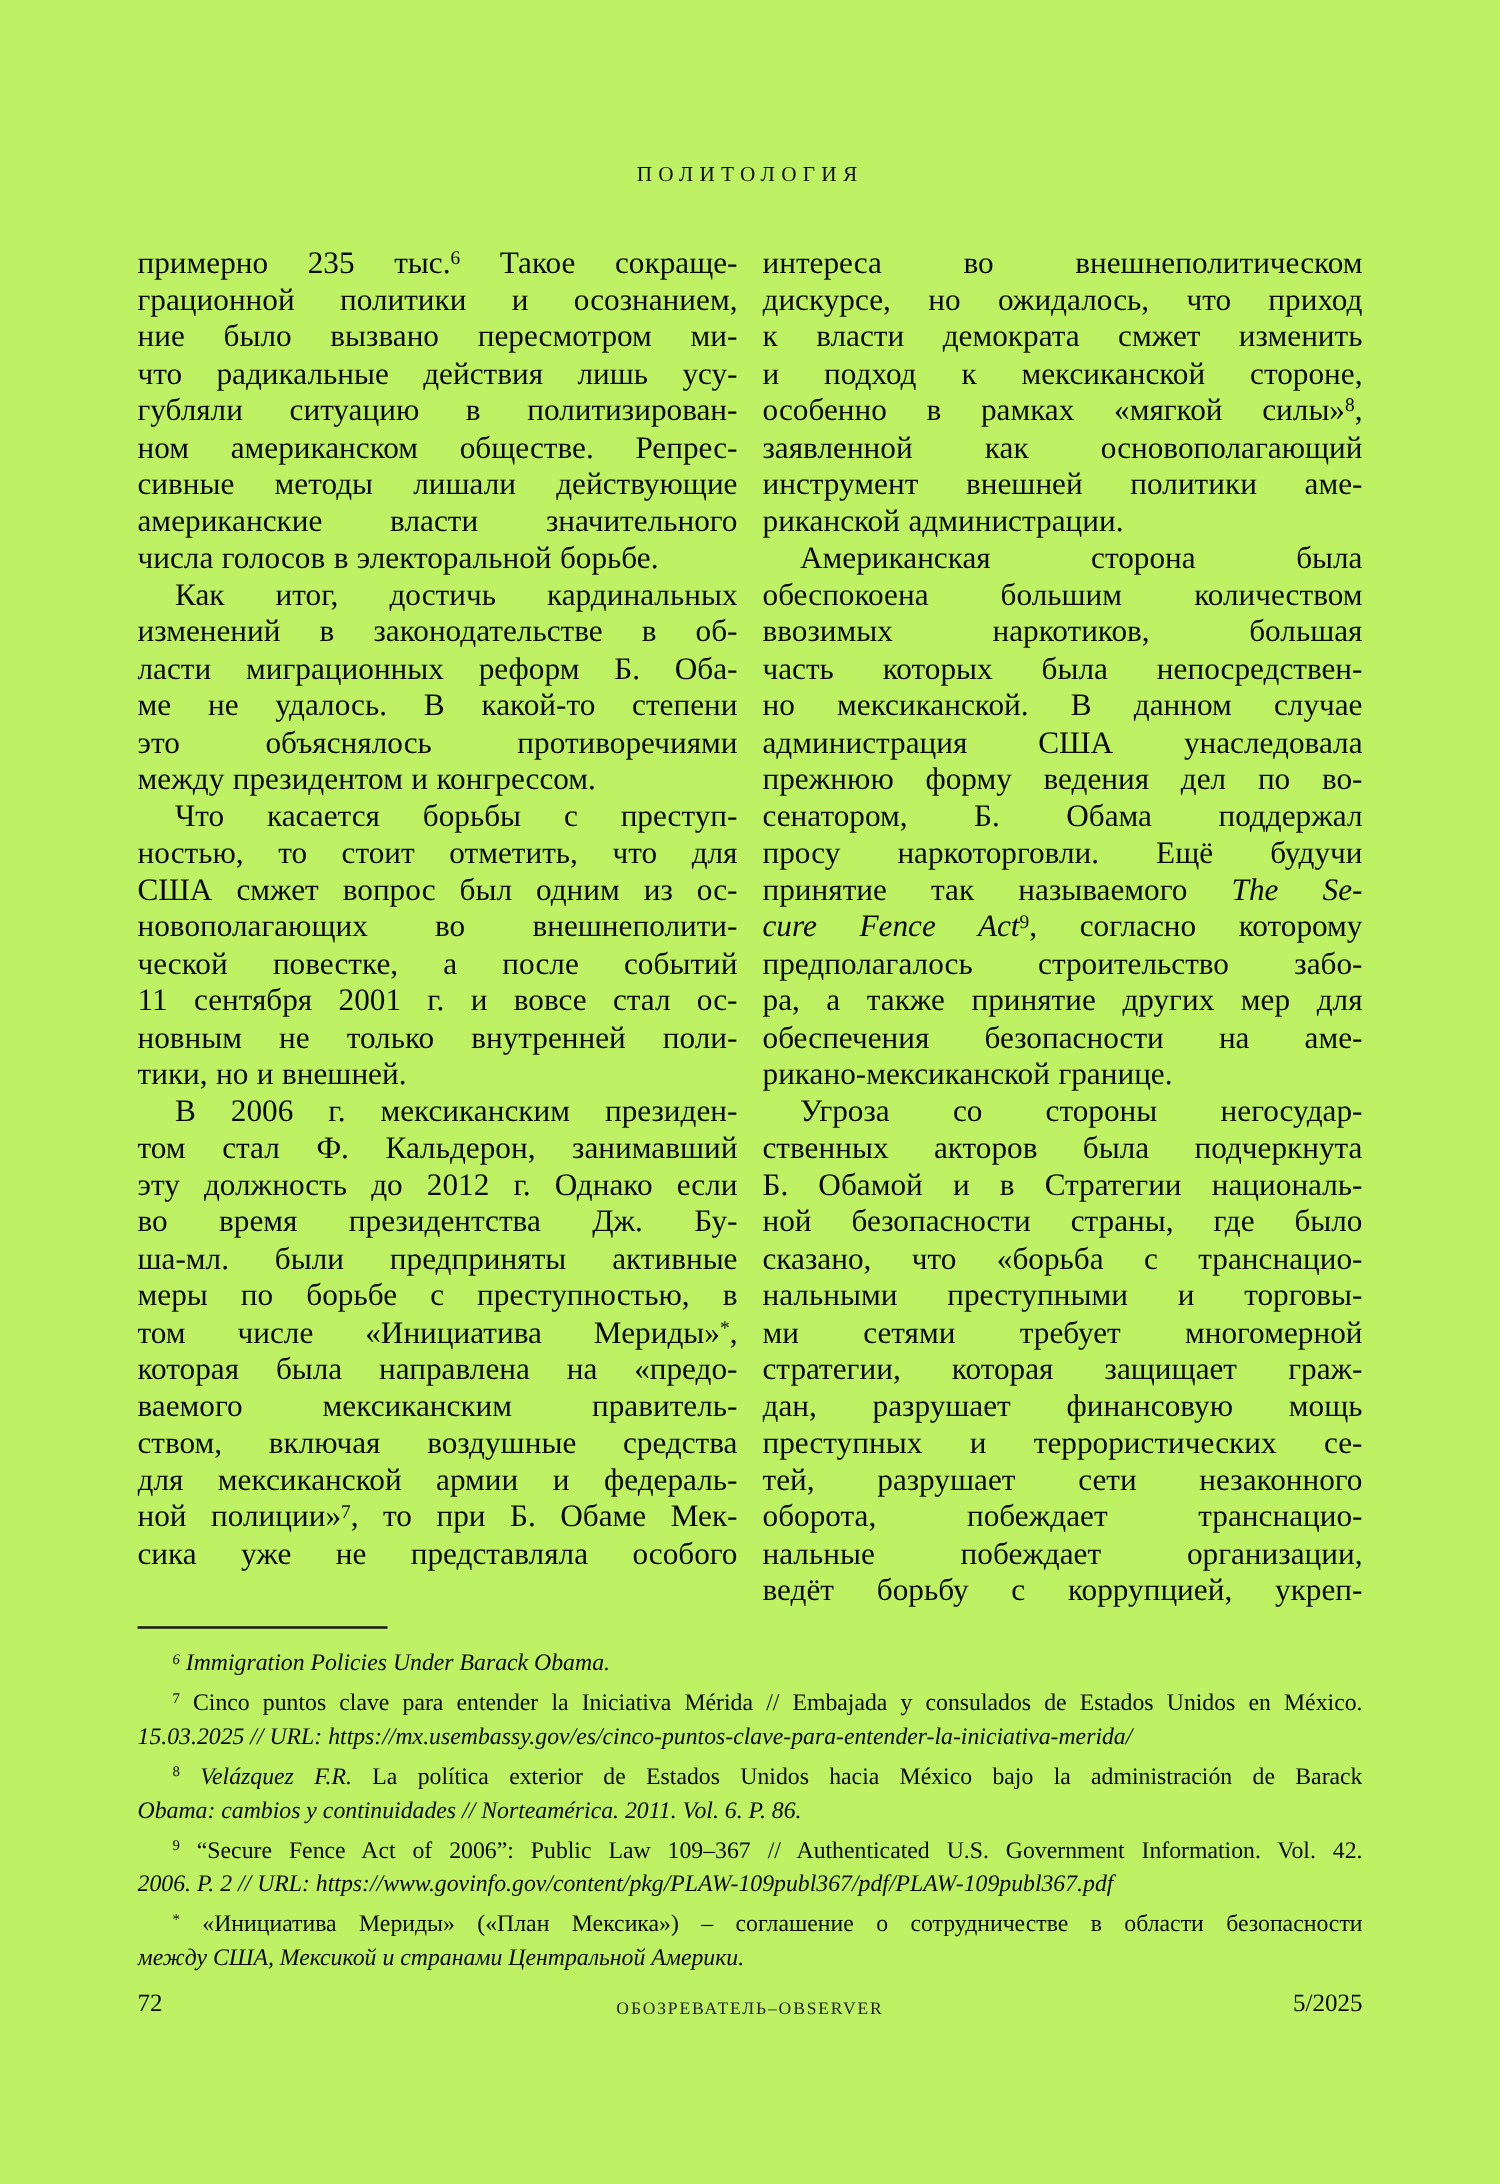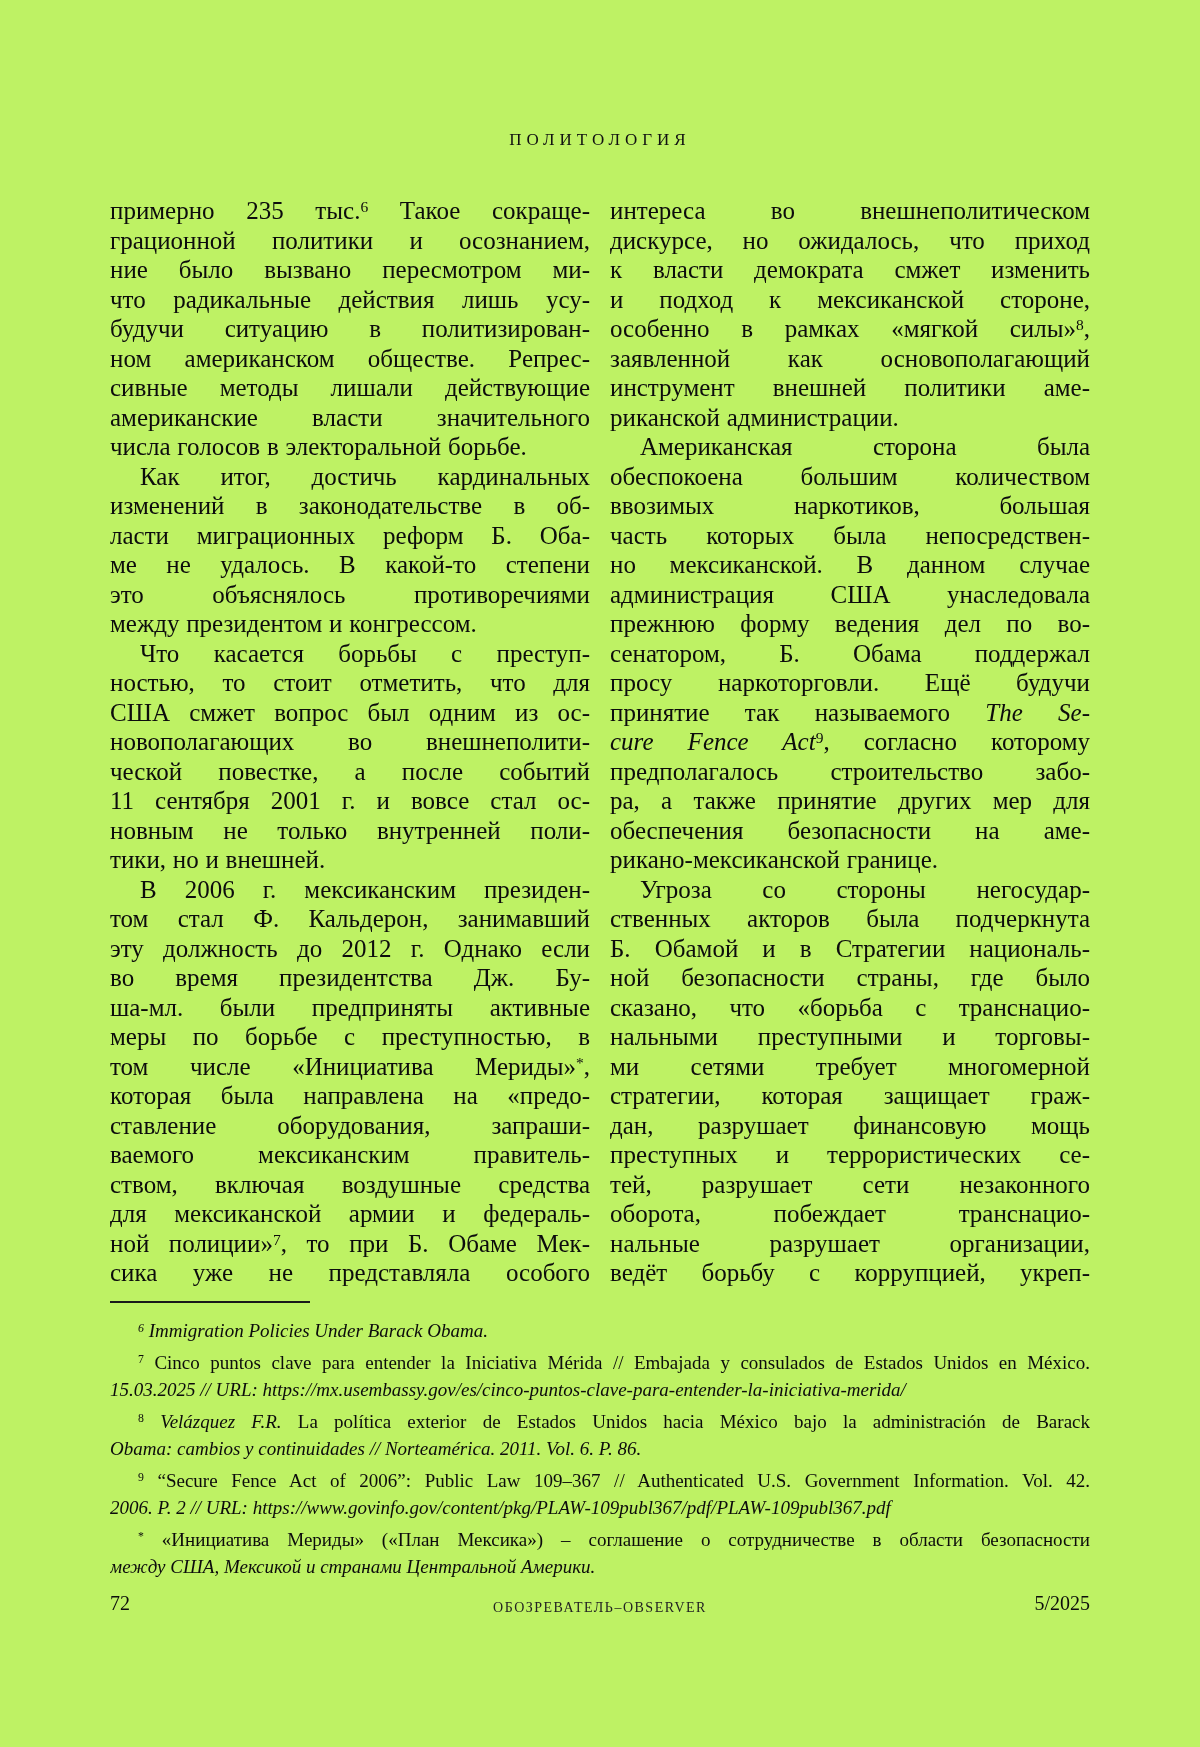--- a/index.html
+++ b/index.html
@@ -91,21 +91,21 @@
 
   <div class="running-head">ПОЛИТОЛОГИЯ</div>
 
   <div class="columns">
     <div class="col" id="col-left">
         <div class="paragraph">
           <div class="line">примерно 235 тыс.<sup>6</sup> Такое сокраще-</div>
           <div class="line">грационной политики и осознанием,</div>
           <div class="line">ние было вызвано пересмотром ми-</div>
           <div class="line">что радикальные действия лишь усу-</div>
-          <div class="line">будучи ситуацию в политизирован-</div>
+          <div class="line">губляли ситуацию в политизирован-</div>
           <div class="line">ном американском обществе. Репрес-</div>
           <div class="line">сивные методы лишали действующие</div>
           <div class="line">американские власти значительного</div>
           <div class="line last">числа голосов в электоральной борьбе.</div>
         </div>
         <div class="paragraph">
           <div class="line indent">Как итог, достичь кардинальных</div>
           <div class="line">изменений в законодательстве в об-</div>
           <div class="line">ласти миграционных реформ Б. Оба-</div>
           <div class="line">ме не удалось. В какой-то степени</div>
@@ -124,21 +124,20 @@
         </div>
         <div class="paragraph">
           <div class="line indent">В 2006 г. мексиканским президен-</div>
           <div class="line">том стал Ф. Кальдерон, занимавший</div>
           <div class="line">эту должность до 2012 г. Однако если</div>
           <div class="line">во время президентства Дж. Бу-</div>
           <div class="line">ша-мл. были предприняты активные</div>
           <div class="line">меры по борьбе с преступностью, в</div>
           <div class="line">том числе «Инициатива Мериды»<sup>*</sup>,</div>
           <div class="line">которая была направлена на «предо-</div>
-          <div class="line">ставление оборудования, запраши-</div>
           <div class="line">ваемого мексиканским правитель-</div>
           <div class="line">ством, включая воздушные средства</div>
           <div class="line">для мексиканской армии и федераль-</div>
           <div class="line">ной полиции»<sup>7</sup>, то при Б. Обаме Мек-</div>
           <div class="line">сика уже не представляла особого</div>
         </div>
       </div>
     <div class="col" id="col-right">
         <div class="paragraph">
           <div class="line">интереса во внешнеполитическом</div>
@@ -173,21 +172,21 @@
           <div class="line">Б. Обамой и в Стратегии националь-</div>
           <div class="line">ной безопасности страны, где было</div>
           <div class="line">сказано, что «борьба с транснацио-</div>
           <div class="line">нальными преступными и торговы-</div>
           <div class="line">ми сетями требует многомерной</div>
           <div class="line">стратегии, которая защищает граж-</div>
           <div class="line">дан, разрушает финансовую мощь</div>
           <div class="line">преступных и террористических се-</div>
           <div class="line">тей, разрушает сети незаконного</div>
           <div class="line">оборота, побеждает транснацио-</div>
-          <div class="line">нальные разрушает организации,</div>
+          <div class="line">нальные побеждает организации,</div>
           <div class="line">ведёт борьбу с коррупцией, укреп-</div>
         </div>
       </div>
   </div>
 
   <div class="fn-sep"></div>
 
   <div class="footnotes" id="footnotes">
       <div class="footnote">
         <div class="fn-line indent last"><sup>6</sup> Immigration Policies Under Barack Obama.</div>

